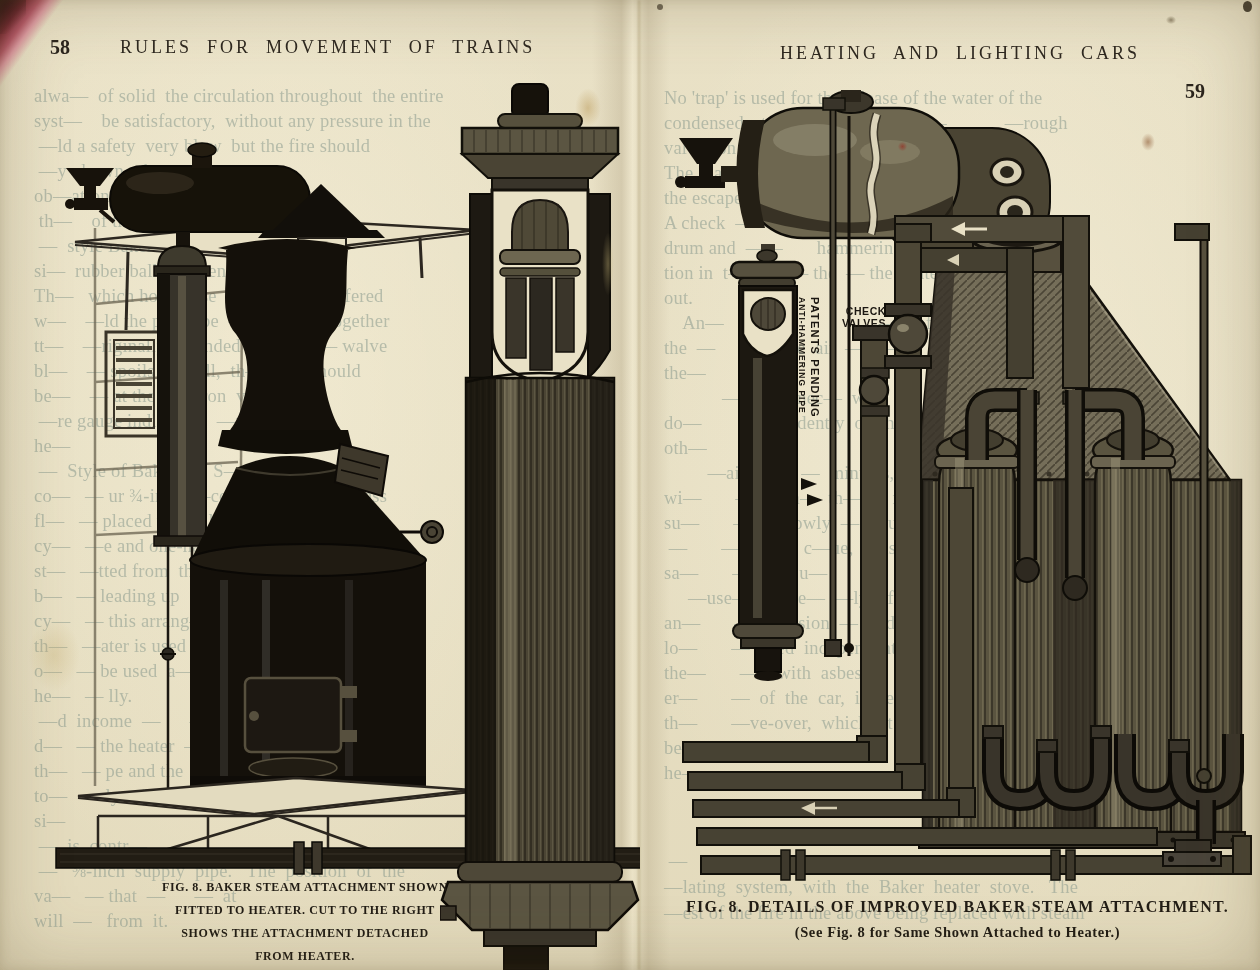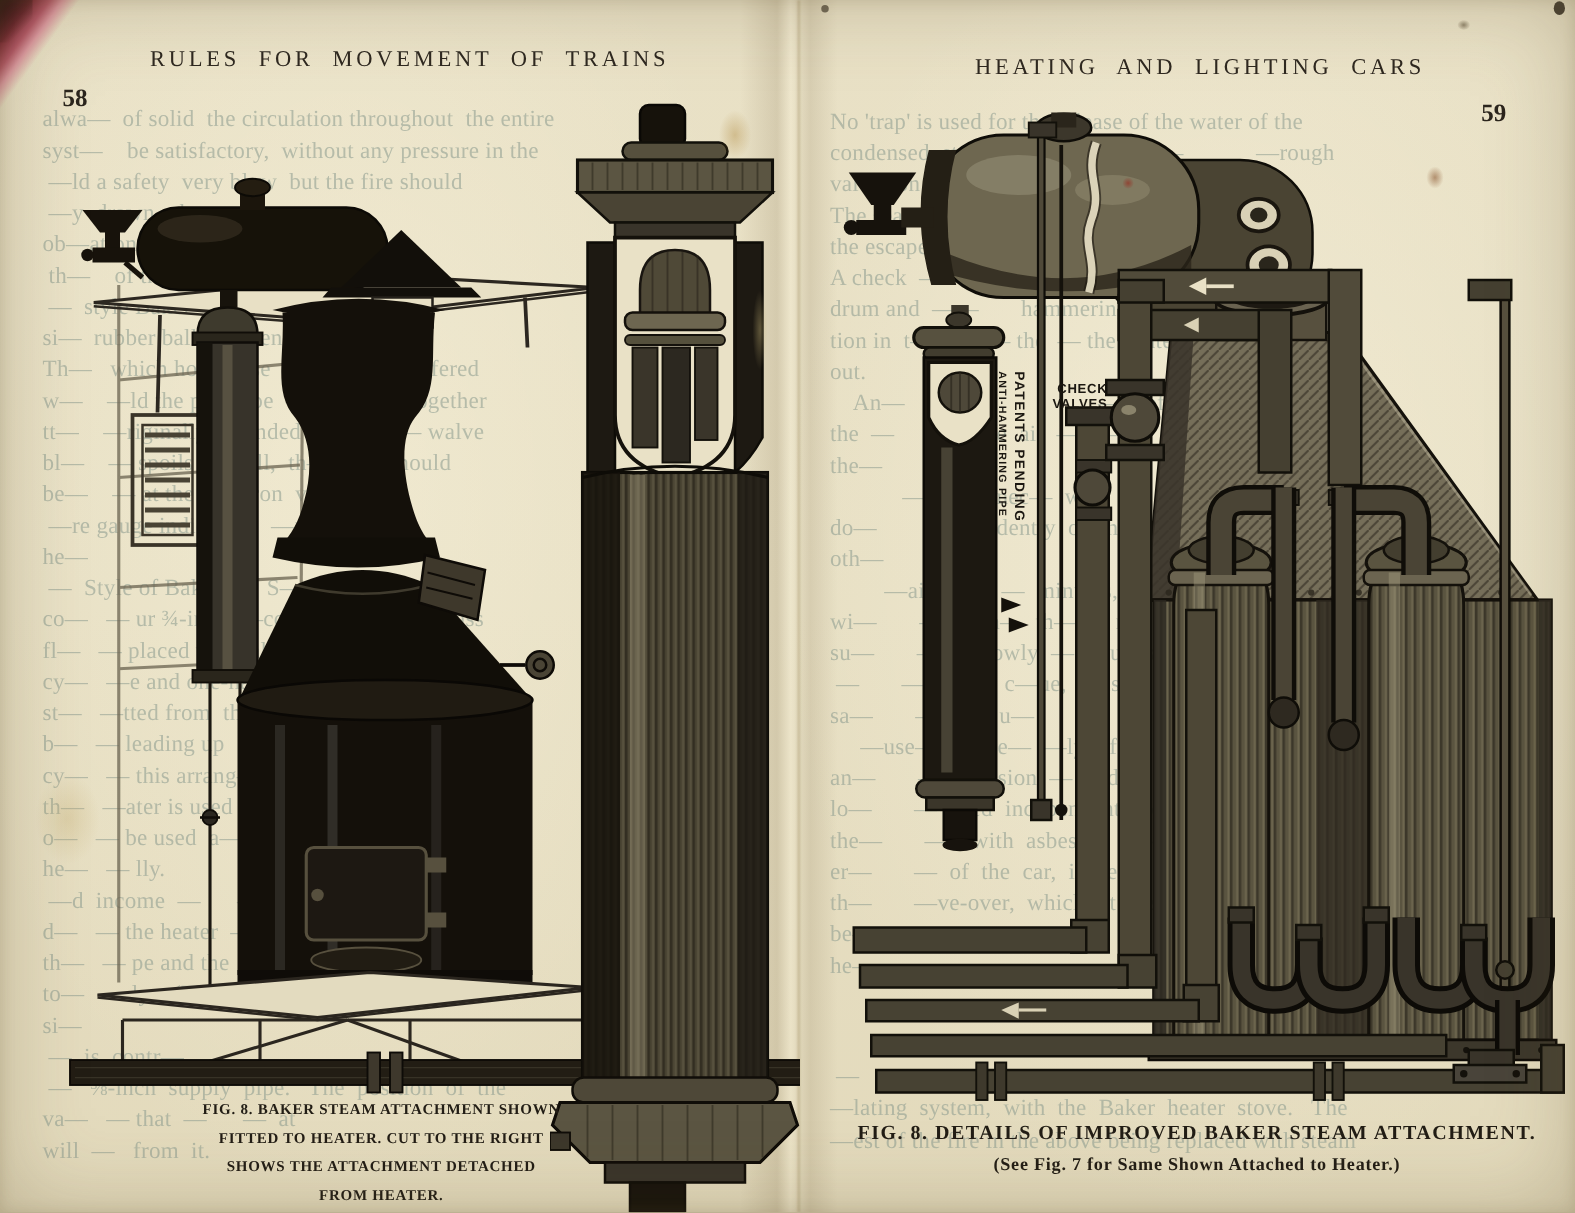--- a/index.html
+++ b/index.html
@@ -112,21 +112,21 @@
 er—       —  of  the  car,  if  desired,
 th—       —ve-over,  which,  it  has
 be—                            —er
 he—</div>
   <div class="abs ghost" style="left:664px;top:796px;width:584px;line-height:26px;">              —EATING  SYSTEM—
 
  —   —                      —er
 —lating  system,  with  the  Baker  heater  stove.   The
 —est of the fire in the above being replaced with steam</div>
 
-  <div class="abs pageno" style="left:50px;top:36px;margin-top:32px;">58</div>
+  <div class="abs pageno" style="left:50px;top:36px;">58</div>
   <div class="abs head" style="left:730px;top:43px;width:460px;text-align:center;">HEATING  AND  LIGHTING  CARS</div>
   <div class="abs head" style="left:120px;top:37px;width:410px;text-align:center;">RULES  FOR  MOVEMENT  OF  TRAINS</div>
   <div class="abs pageno" style="left:1185px;top:40px;margin-top:40px;">59</div>
 
   <div class="abs" style="left:40px;top:80px;width:600px;height:800px;pointer-events:none;">
     <svg width="600" height="800" viewBox="0 0 600 800">
       <g stroke="#6a6350" stroke-width="2.5" opacity=".75" fill="none">
         <path d="M55,148 V706"></path>
           <path d="M55,224 L202,210"></path>
           <path d="M55,302 L200,292"></path>
@@ -487,21 +487,21 @@
     <span class="v2">PATENTS PENDING</span>
   </div>
   <div class="abs figlabel" id="check-label" style="left:842px;top:305px;text-align:right;">CHECK
 VALVES</div>
 
   <div class="abs caption" id="cap8" style="left:45px;top:876px;width:520px;">FIG. 8.  BAKER STEAM ATTACHMENT SHOWN
 FITTED TO  HEATER.   CUT TO THE RIGHT
 SHOWS THE ATTACHMENT  DETACHED
 FROM HEATER.</div>
   <div class="abs caption" id="cap9a" style="left:655px;top:898px;width:605px;">FIG. 8.   DETAILS  OF  IMPROVED  BAKER  STEAM  ATTACHMENT.</div>
-  <div class="abs caption" id="cap9b" style="left:655px;top:924px;width:605px;">(See Fig. 7 for Same Shown Attached to Heater.)</div>
+  <div class="abs caption" id="cap9b" style="left:655px;top:924px;width:605px;">(See Fig. 8 for Same Shown Attached to Heater.)</div>
 
   <div class="abs stain" style="left:575px;top:88px;width:26px;height:40px;background:radial-gradient(rgba(165,122,40,.35),rgba(165,122,40,0) 70%);"></div>
   <div class="abs stain" style="left:1141px;top:133px;width:14px;height:18px;background:radial-gradient(rgba(122,62,22,.5),rgba(122,62,22,0) 70%);"></div>
   <div class="abs stain" style="left:898px;top:142px;width:9px;height:9px;background:radial-gradient(rgba(150,42,30,.65),rgba(150,42,30,0) 75%);"></div>
   <div class="abs stain" style="left:28px;top:618px;width:52px;height:74px;background:radial-gradient(rgba(195,172,110,.32),rgba(195,172,110,0) 70%);"></div>
   <div class="abs stain" style="left:602px;top:232px;width:12px;height:64px;background:radial-gradient(rgba(200,182,120,.38),rgba(200,182,120,0) 70%);"></div>
   <div class="abs stain" style="left:1243px;top:1px;width:9px;height:11px;background:rgba(32,26,16,.8);"></div>
   <div class="abs stain" style="left:657px;top:4px;width:6px;height:6px;background:rgba(40,32,20,.6);"></div>
   <div class="abs stain" style="left:1166px;top:16px;width:10px;height:8px;background:radial-gradient(rgba(60,45,20,.5),rgba(60,45,20,0) 75%);"></div>
 

